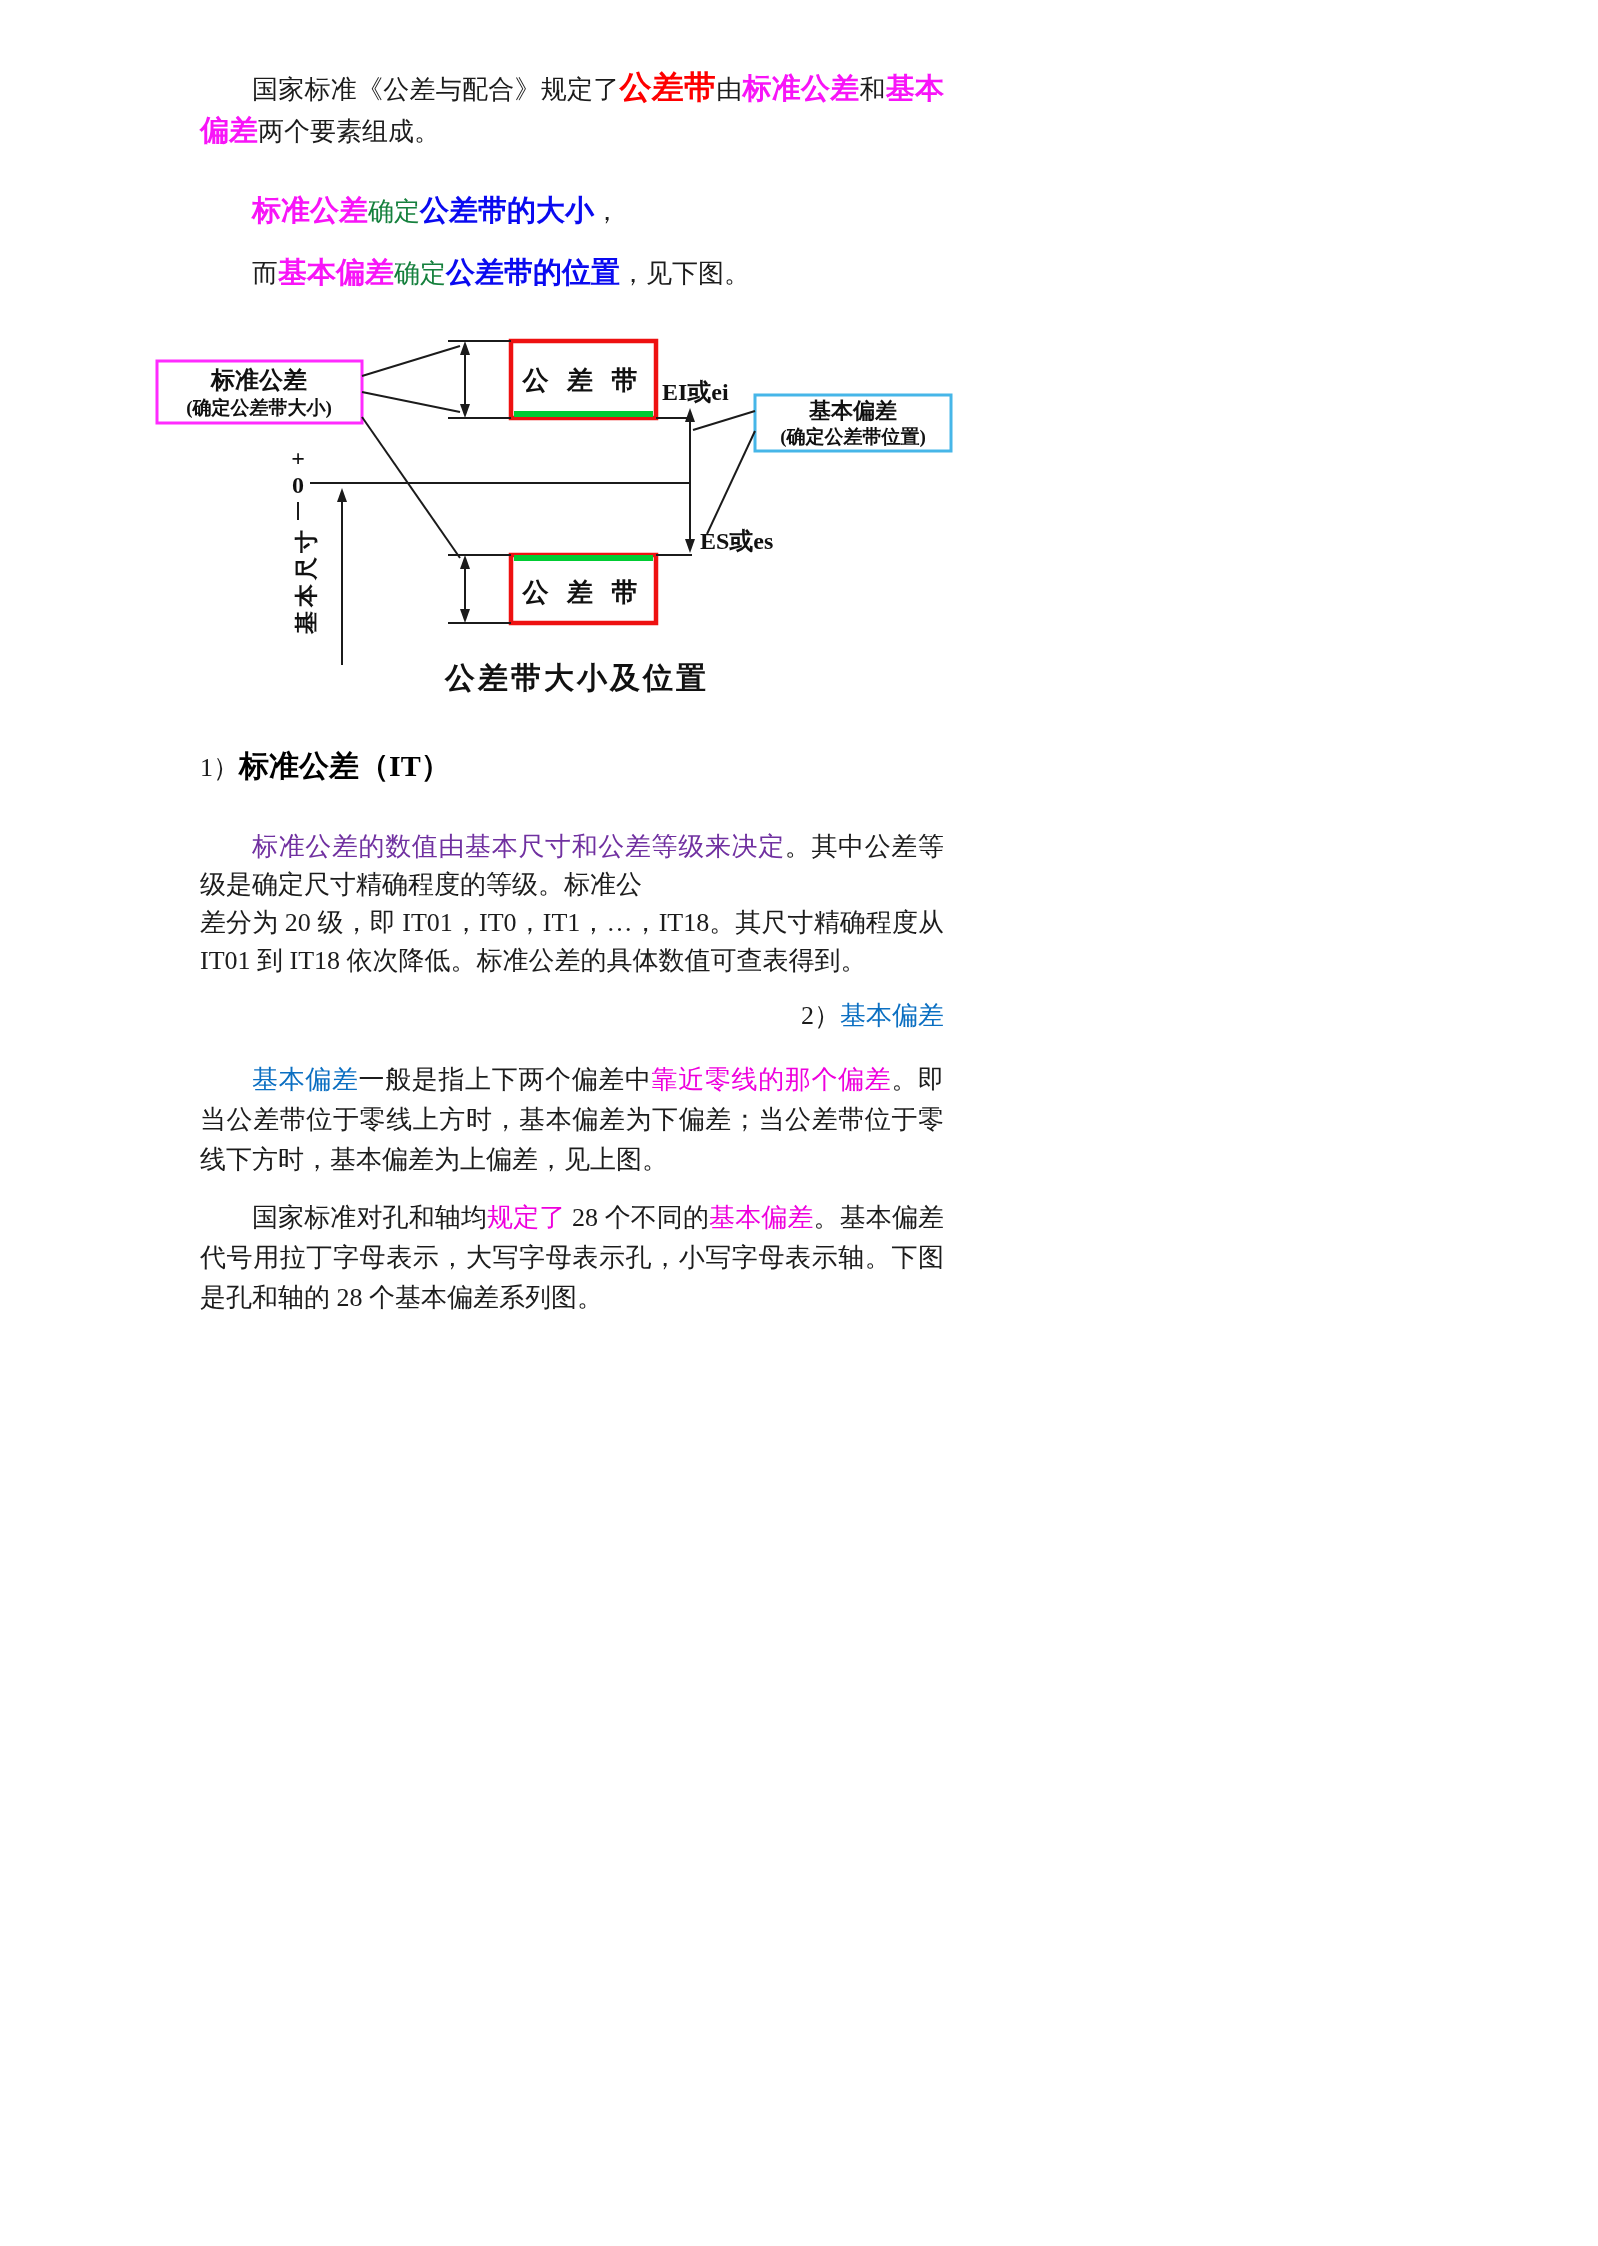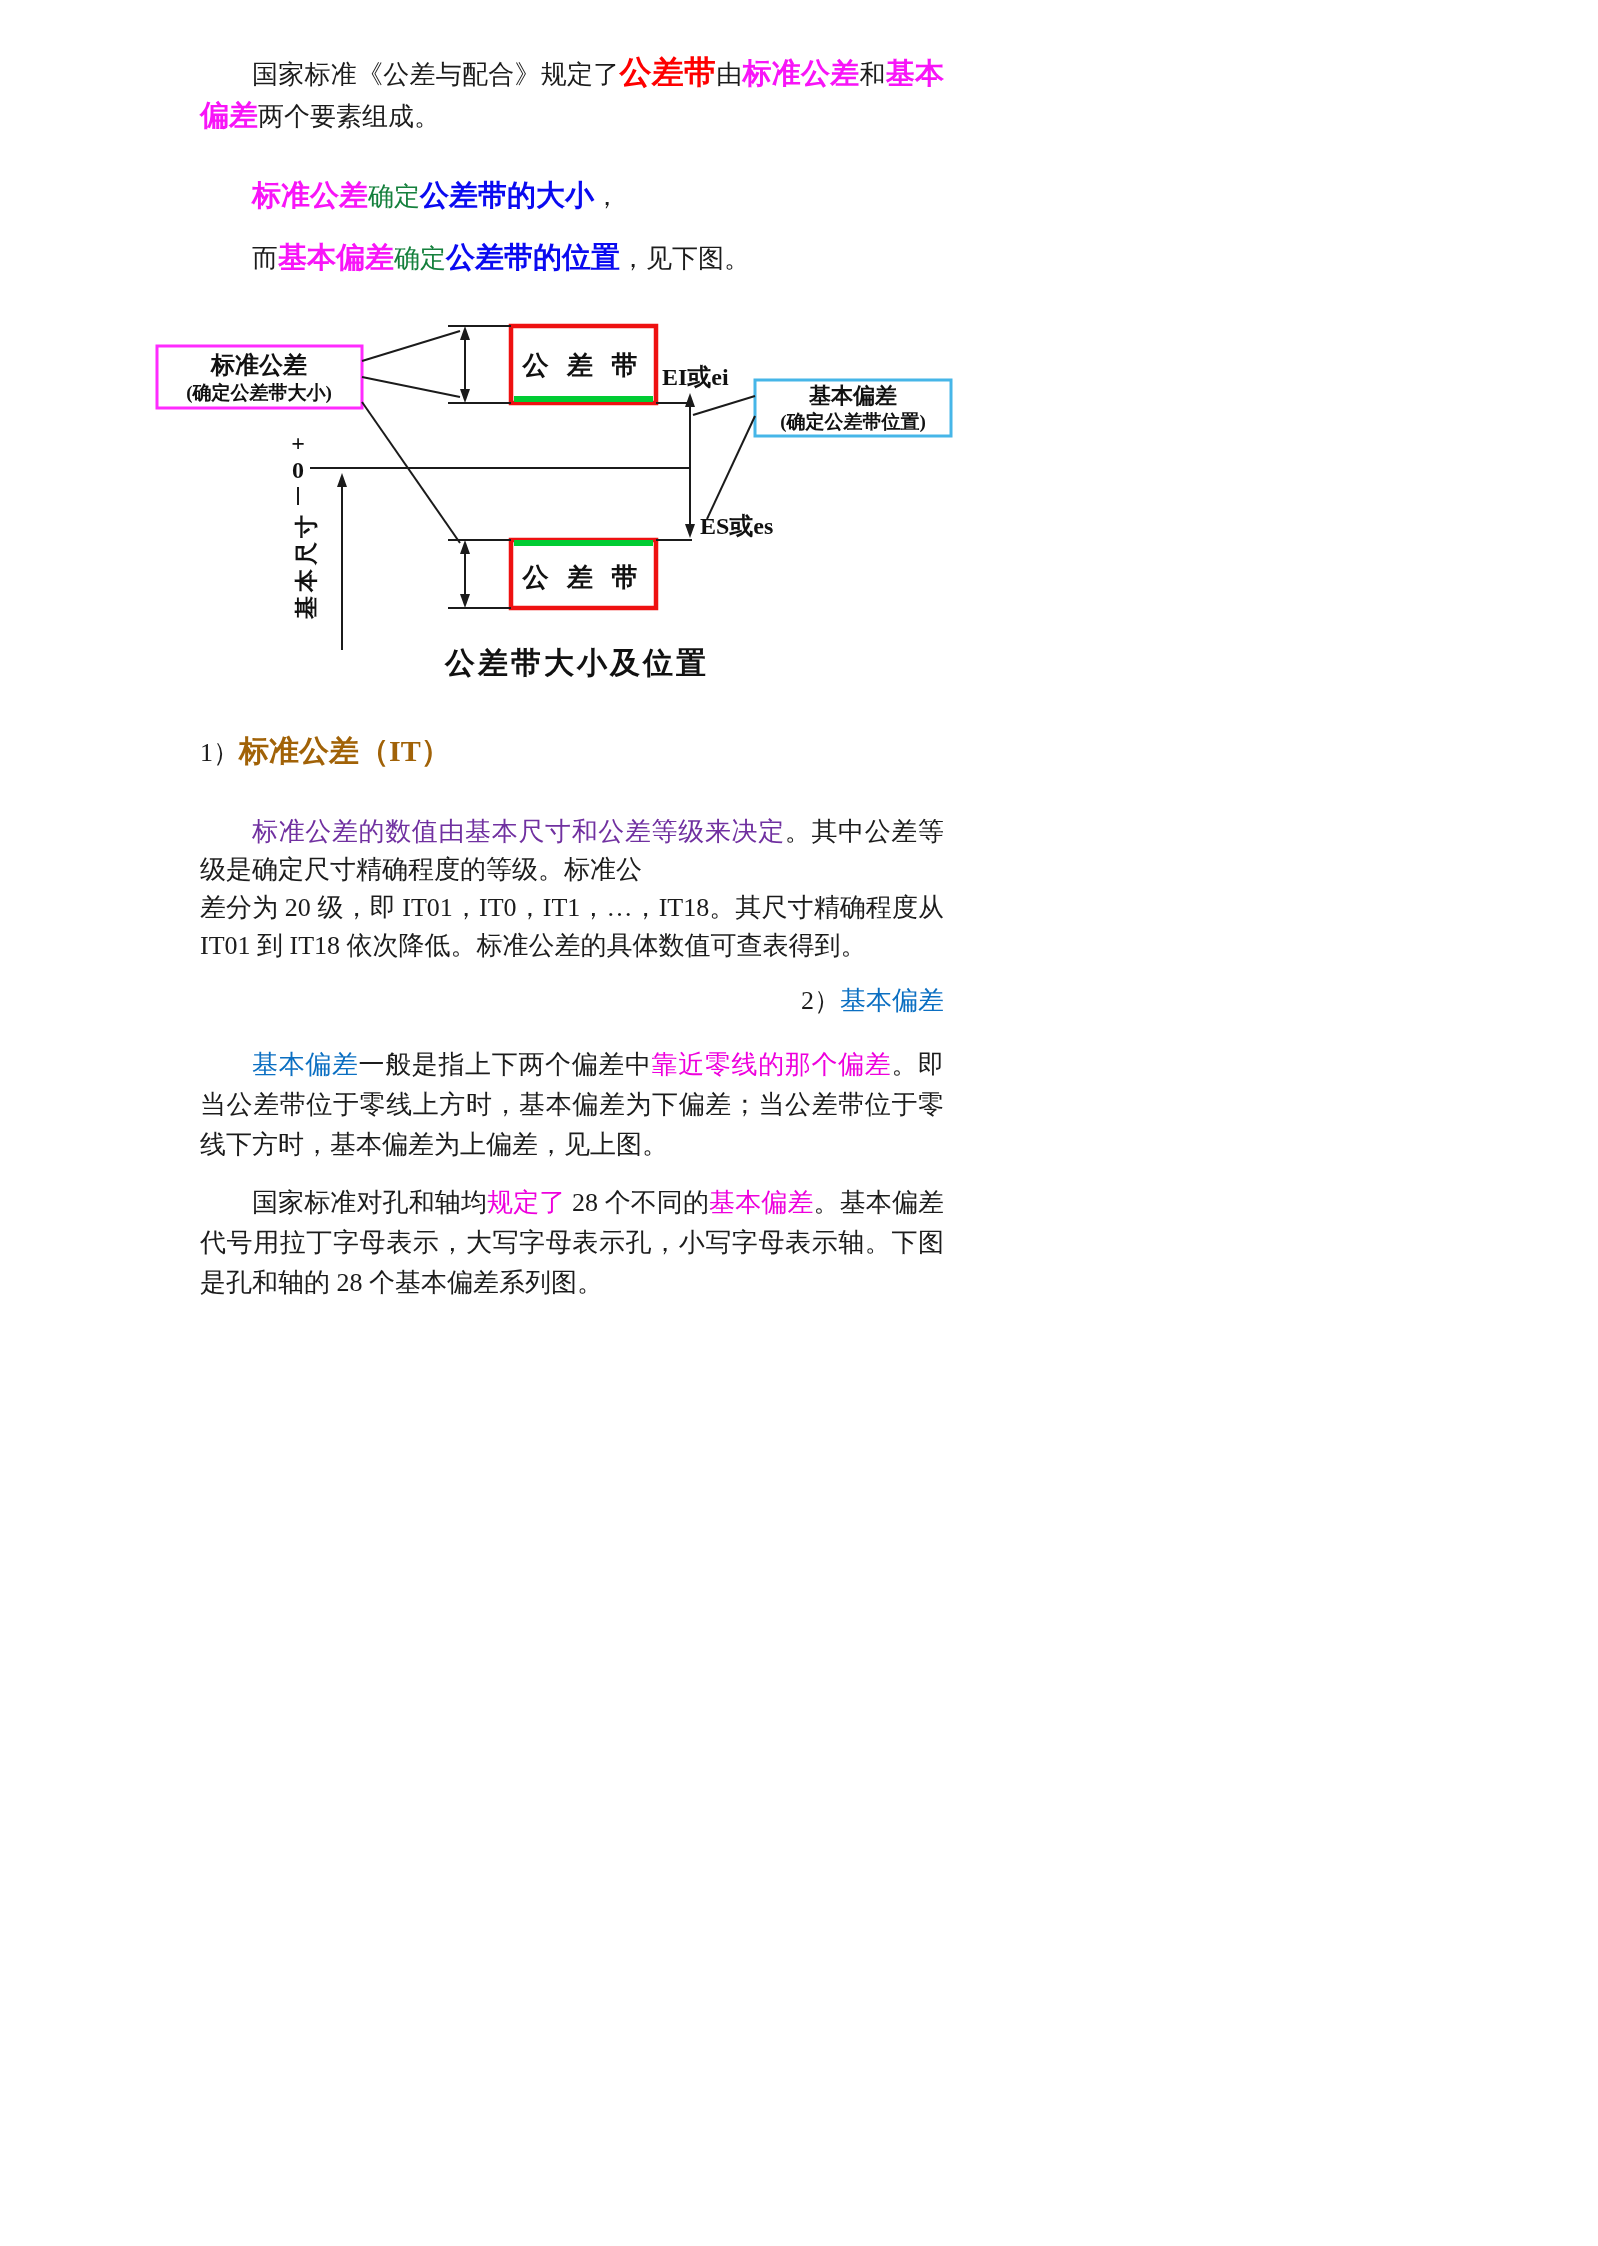--- a/index.html
+++ b/index.html
@@ -8,37 +8,37 @@
     position:relative;
     width:1598px; height:2246px;
     background:#ffffff;
     font-family:"Liberation Serif","DejaVu Serif",serif;
     color:#1c1c1c;
     overflow:hidden;
   }
   .content {
     width:744px;
     margin-left:200px;
-    padding-top:52px;
+    padding-top:67px;
     font-size:26px;
     line-height:40px;
     text-align:justify;
   }
   p.body-para { text-indent:2em; }
   p.solo { text-indent:2em; text-align:left; }
   .red-big  { color:#fe0000; font-weight:bold; font-size:32px; }
   .mag-big  { color:#f814f8; font-weight:bold; font-size:29px; }
   .mag-b    { color:#f814f8; font-weight:bold; font-size:29px; }
   .mag      { color:#ee00dd; }
   .cyan-t   { color:#15803d; }
   .blue-b   { color:#0a0af0; font-weight:bold; font-size:29px;text-align:center; }
   .purple   { color:#7030a0; }
   .blue-r   { color:#0b6fc2; }
   .h1 { margin-top:34px; line-height:44px; text-align:left; }
-  .h1 .title { color:#a16207; font-weight:bold; font-size:30px; }
+  .h1 .title { color:#000000; font-weight:bold; font-size:30px; }
   .h2 { margin-top:16px; line-height:40px; text-align:right; }
   .h2 .title { color:#0b6fc2; }
   .p2 { margin-top:38px; }
   .p3 { margin-top:20px; }
   .p4 { margin-top:38px; line-height:38px; }
   .p5 { margin-top:24px; }
   .p6 { margin-top:18px; }
 
   .figure { position:relative; margin-left:-60px; margin-top:24px; width:830px; height:392px; }
   .figure svg { display:block; }

